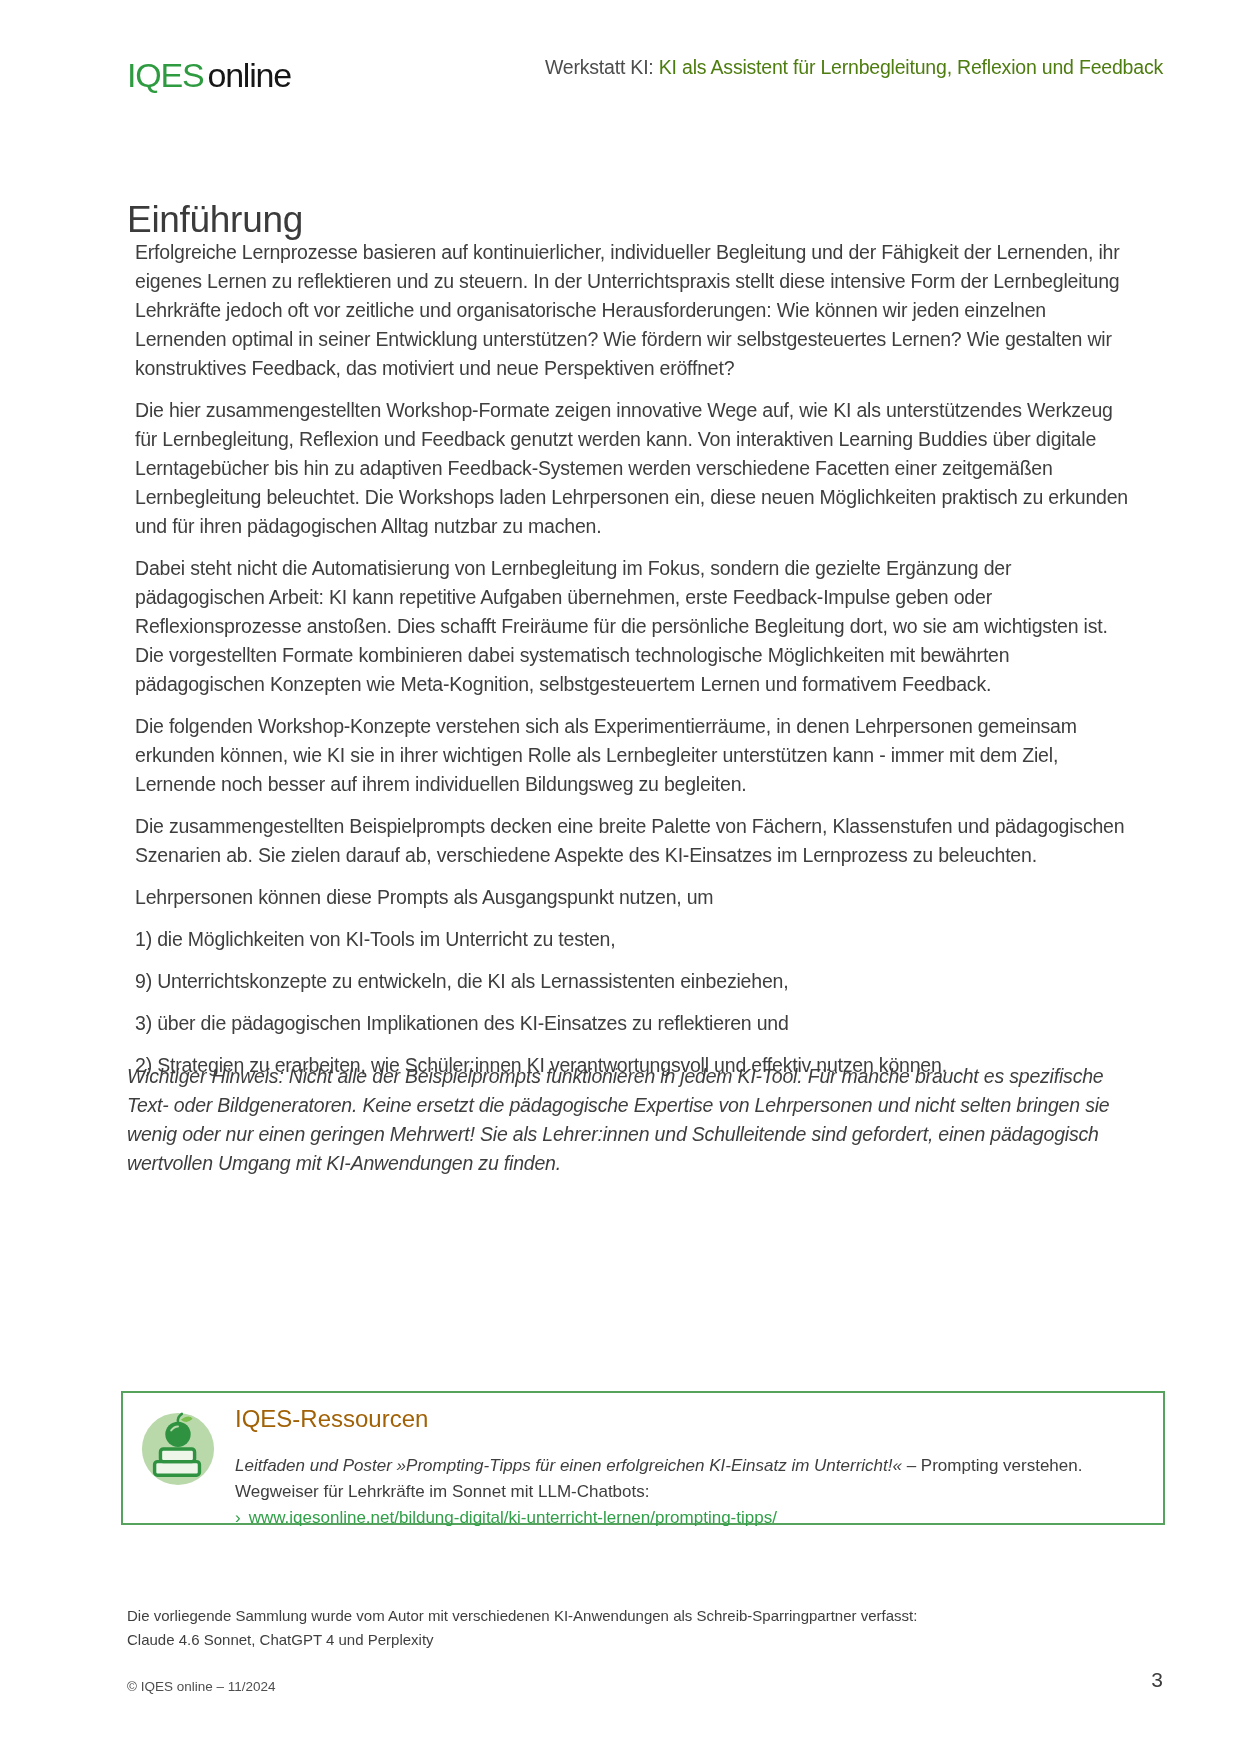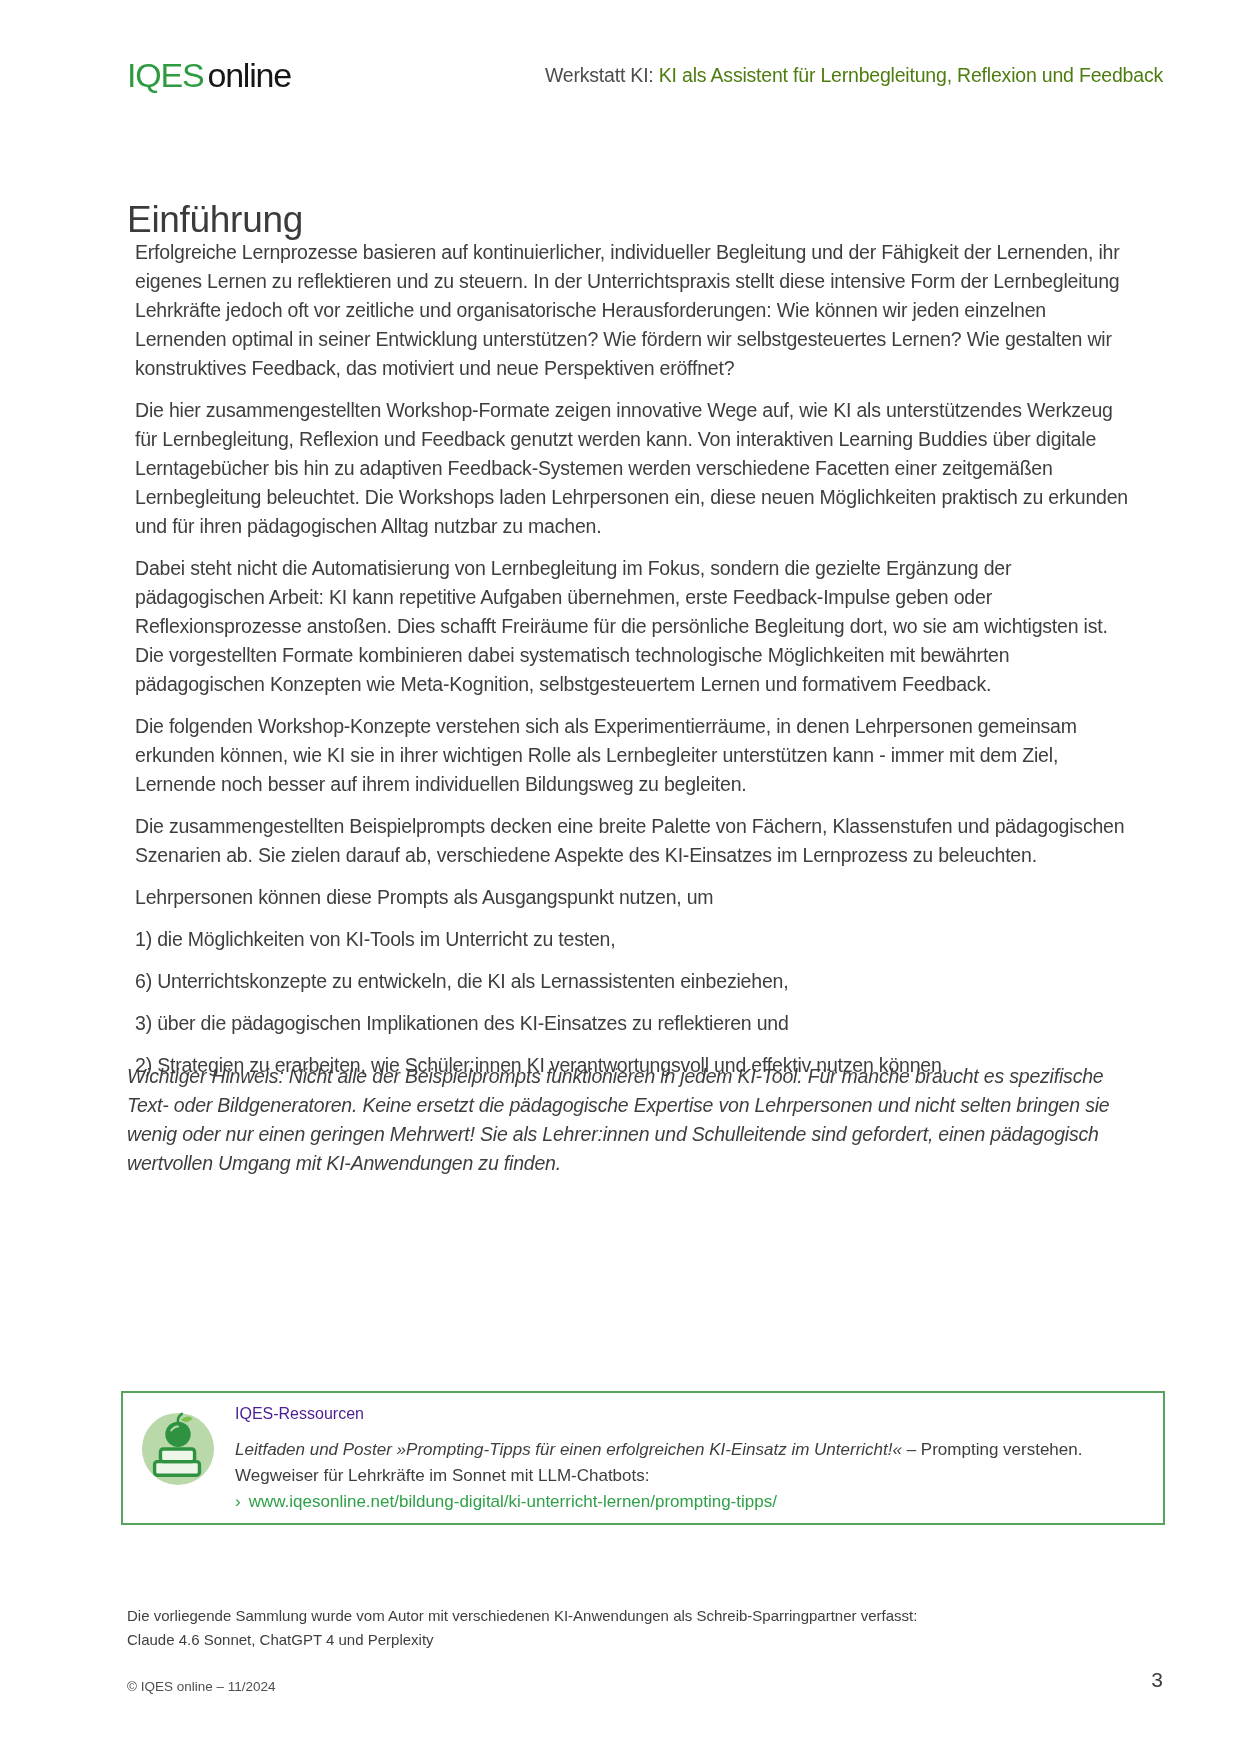--- a/index.html
+++ b/index.html
@@ -7,21 +7,21 @@
     position:relative;
     width:1240px;height:1754px;
     background:#ffffff;
     font-family:"Liberation Sans","DejaVu Sans",sans-serif;
     color:#3d3d3d;
     overflow:hidden;
   }
   
   .header{
     position:absolute;top:56px;left:127px;width:1036px;
-    display:flex;justify-content:space-between;align-items:center;
+    display:flex;justify-content:space-between;align-items:flex-start;
   }
   .logo{font-size:34px;letter-spacing:-1.2px;white-space:nowrap;}
   .logo .iqes{color:#2e9b41;}
   .logo .online{color:#161616;margin-left:4px;}
   .doc-heading{font-size:19.5px;letter-spacing:-0.2px;white-space:nowrap;}
   .doc-heading .label{color:#4d4d4d;}
   .doc-heading .green{color:#4d7c0f;}
   
   .page-title{
     position:absolute;top:174px;left:127px;
@@ -42,21 +42,21 @@
     font-style:italic;color:#3e3e3e;
   }
   
   .res-box{
     position:absolute;top:1391px;left:121px;width:1044px;height:134px;
     box-sizing:border-box;border:2px solid #55a35c;background:#ffffff;
     display:flex;align-items:flex-start;
   }
   .res-icon{flex:0 0 auto;margin:14px 18px 0 16px;}
   .res-content{flex:1 1 auto;padding-top:12px;padding-right:20px;}
-  .res-title{font-size:16px;color:#4c1d95;margin:0 0 14px 0;}
+  .res-title{font-size:24px;color:#a16207;margin:0 0 20px 0;}
   .res-line{font-size:17px;line-height:26px;color:#3e3e3e;margin:0;}
   .res-line .it{font-style:italic;}
   .res-link-line{font-size:17px;line-height:26px;margin:0;}
   .res-link-line .chev{color:#30a048;margin-right:8px;}
   .res-link{color:#30a048;text-decoration:none;}
   
   .footnote{
     position:absolute;top:1604px;left:127px;width:1008px;
     font-size:15px;line-height:24px;color:#3f3f3f;
   }
@@ -88,21 +88,21 @@
 
   <div class="body-copy">
     <p>Erfolgreiche Lernprozesse basieren auf kontinuierlicher, individueller Begleitung und der Fähigkeit der Lernenden, ihr eigenes Lernen zu reflektieren und zu steuern. In der Unterrichtspraxis stellt diese intensive Form der Lernbegleitung Lehrkräfte jedoch oft vor zeitliche und organisatorische Herausforderungen: Wie können wir jeden einzelnen Lernenden optimal in seiner Entwicklung unterstützen? Wie fördern wir selbstgesteuertes Lernen? Wie gestalten wir konstruktives Feedback, das motiviert und neue Perspektiven eröffnet?</p>
     <p>Die hier zusammengestellten Workshop-Formate zeigen innovative Wege auf, wie KI als unterstützendes Werkzeug für Lernbegleitung, Reflexion und Feedback genutzt werden kann. Von interaktiven Learning Buddies über digitale Lerntagebücher bis hin zu adaptiven Feedback-Systemen werden verschiedene Facetten einer zeitgemäßen Lernbegleitung beleuchtet. Die Workshops laden Lehrpersonen ein, diese neuen Möglichkeiten praktisch zu erkunden und für ihren pädagogischen Alltag nutzbar zu machen.</p>
     <p>Dabei steht nicht die Automatisierung von Lernbegleitung im Fokus, sondern die gezielte Ergänzung der pädagogischen Arbeit: KI kann repetitive Aufgaben übernehmen, erste Feedback-Impulse geben oder Reflexionsprozesse anstoßen. Dies schafft Freiräume für die persönliche Begleitung dort, wo sie am wichtigsten ist. Die vorgestellten Formate kombinieren dabei systematisch technologische Möglichkeiten mit bewährten pädagogischen Konzepten wie Meta-Kognition, selbstgesteuertem Lernen und formativem Feedback.</p>
     <p>Die folgenden Workshop-Konzepte verstehen sich als Experimentierräume, in denen Lehrpersonen gemeinsam erkunden können, wie KI sie in ihrer wichtigen Rolle als Lernbegleiter unterstützen kann - immer mit dem Ziel, Lernende noch besser auf ihrem individuellen Bildungsweg zu begleiten.</p>
     <p>Die zusammengestellten Beispielprompts decken eine breite Palette von Fächern, Klassenstufen und pädagogischen Szenarien ab. Sie zielen darauf ab, verschiedene Aspekte des KI-Einsatzes im Lernprozess zu beleuchten.</p>
     <div class="list-block">
       <p class="list-line">Lehrpersonen können diese Prompts als Ausgangspunkt nutzen, um</p>
       <p class="list-line">1) die Möglichkeiten von KI-Tools im Unterricht zu testen,</p>
-      <p class="list-line">6) Unterrichtskonzepte zu entwickeln, die KI als Lernassistenten einbeziehen,</p>
+      <p class="list-line">9) Unterrichtskonzepte zu entwickeln, die KI als Lernassistenten einbeziehen,</p>
       <p class="list-line">3) über die pädagogischen Implikationen des KI-Einsatzes zu reflektieren und</p>
       <p class="list-line">2) Strategien zu erarbeiten, wie Schüler:innen KI verantwortungsvoll und effektiv nutzen können.</p>
     </div>
   </div>
 
   <div class="note">Wichtiger Hinweis: Nicht alle der Beispielprompts funktionieren in jedem KI-Tool. Für manche braucht es spezifische Text- oder Bildgeneratoren. Keine ersetzt die pädagogische Expertise von Lehrpersonen und nicht selten bringen sie wenig oder nur einen geringen Mehrwert! Sie als Lehrer:innen und Schulleitende sind gefordert, einen pädagogisch wertvollen Umgang mit KI-Anwendungen zu finden.</div>
 
   <div class="res-box">
     <div class="res-icon">
       <svg width="78" height="80" viewBox="0 0 80 82" aria-hidden="true">

